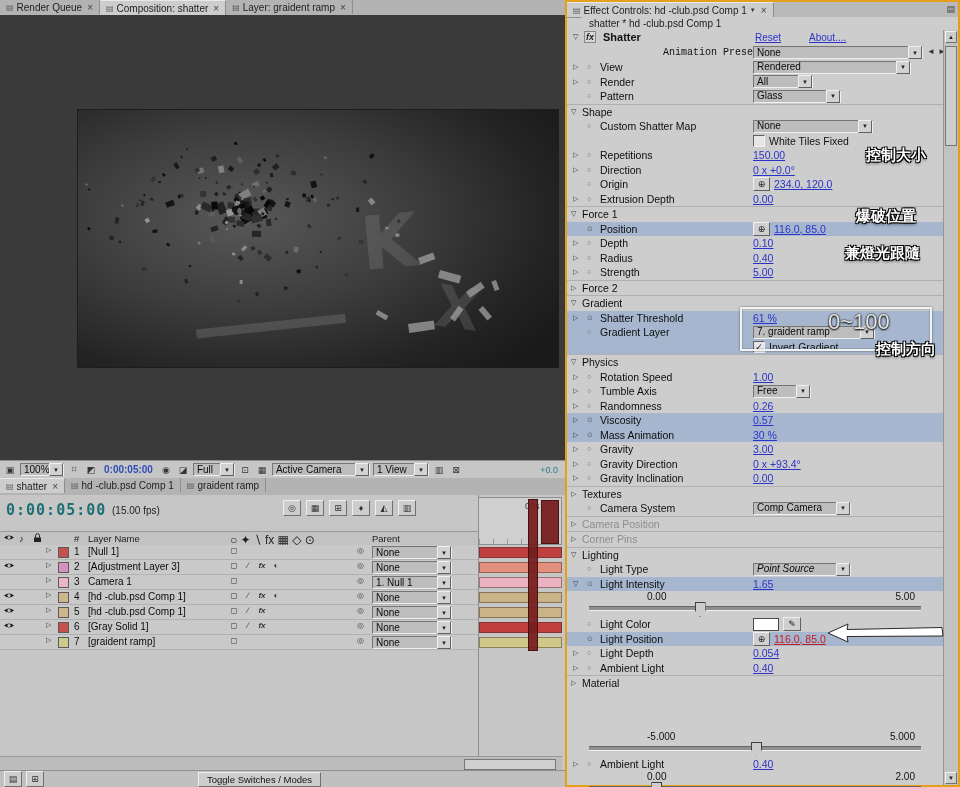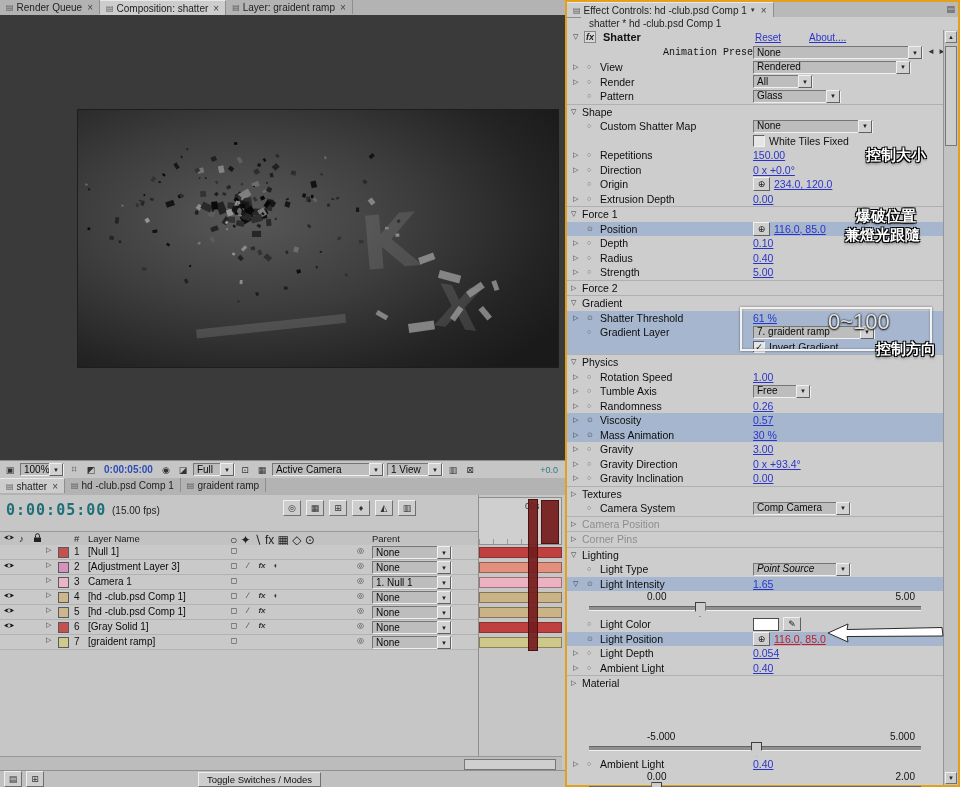--- a/index.html
+++ b/index.html
@@ -346,21 +346,21 @@
     <span class="vt-icon">◩</span>
     <span class="vt-time">0:00:05:00</span>
     <span class="vt-icon">◉</span>
     <span class="vt-icon">◪</span>
     <span class="combo" style="width:42px">
       <span class="txt">Full</span>
       <span class="btn">▼</span>
     </span>
     <span class="vt-icon">⊡</span>
     <span class="vt-icon">▦</span>
-    <span class="combo" style="width:112px">
+    <span class="combo" style="width:98px">
       <span class="txt">Active Camera</span>
       <span class="btn">▼</span>
     </span>
     <span class="combo" style="width:56px">
       <span class="txt">1 View</span>
       <span class="btn">▼</span>
     </span>
     <span class="vt-icon">▥</span>
     <span class="vt-icon">⊠</span>
     <span class="vt-exposure">+0.0</span>
@@ -916,19 +916,19 @@
     </div>
   <div class="ec-scroll">
     <span class="sc-arrow" style="top:1px">▲</span>
     <div class="sc-thumb"></div>
     <span class="sc-arrow" style="bottom:1px">▼</span>
   </div>
 </div>
 
 <div class="cn" style="left:866px;top:146px">控制大小</div>
 <div class="cn" style="left:856px;top:207px">爆破位置</div>
-<div class="cn" style="left:845px;top:226px">兼燈光跟隨</div>
+<div class="cn" style="left:845px;top:244px">兼燈光跟隨</div>
 <div class="hl-box"></div>
 <div class="cn cn-range" style="left:828px;top:309px">0~100</div>
 <div class="cn" style="left:876px;top:340px">控制方向</div>
 <svg class="arrow-anno" width="120" height="22" viewBox="0 0 120 22">
   <path d="M2 11 L22 2 L21 7.5 L116 5.5 L117 14 L21 14.5 L22 20 Z" fill="#ffffff" stroke="#2a2a2a" stroke-width="1"></path>
 </svg>
 
 </body></html>

